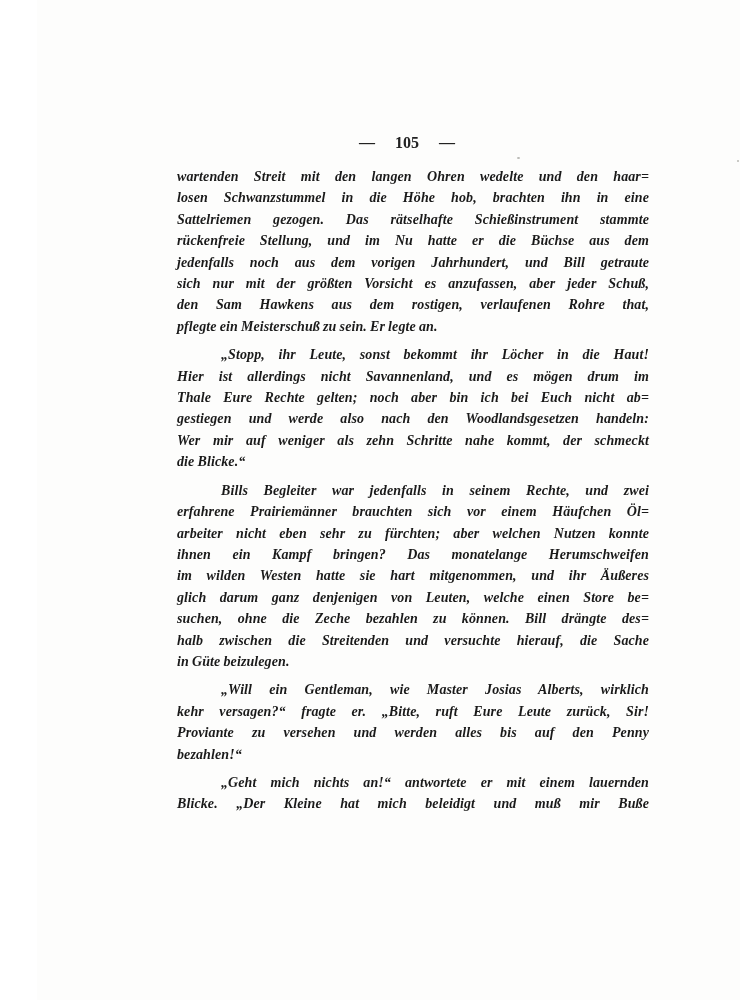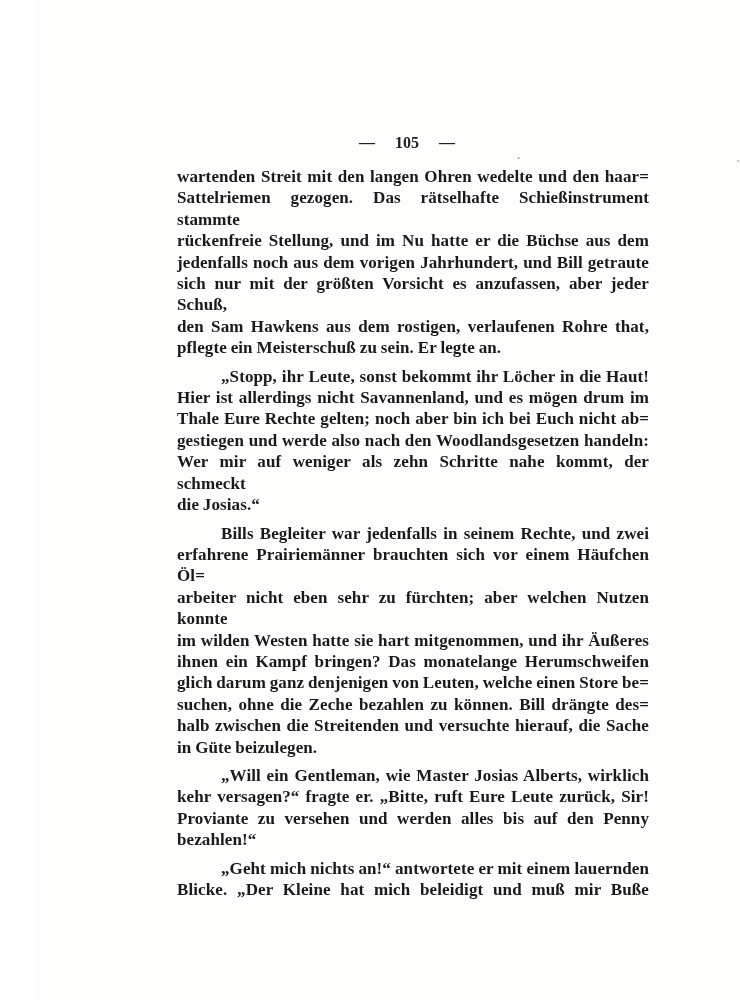--- a/index.html
+++ b/index.html
@@ -31,27 +31,28 @@
   .text-block {
     position: absolute;
     left: 140px;
     top: 166px;
     width: 472px;
   }
   .para {
     margin: 0 0 7px 0;
   }
   .line {
-    font-size: 17px;
+    font-size: 14px;
     line-height: 21.4px;
     word-spacing: -0.5px;
     text-align: justify;
     text-align-last: justify;
     letter-spacing: 0.1px;
     white-space: normal;
+    font-style: italic;
   }
   .line.last {
     text-align-last: left;
   }
   .line.indent {
     text-indent: 44px;
   }
   .speckle {
     position: absolute;
     background: #b9b9b4;
@@ -67,43 +68,44 @@
 
   <div class="page-number">— 105 —</div>
 
   <div class="speckle sp1"></div>
   <div class="speckle sp2"></div>
 
   <div class="text-block">
 
     <div class="para">
       <div class="line">wartenden Streit mit den langen Ohren wedelte und den haar=</div>
+      <div class="line">losen Schwanzstummel in die Höhe hob, brachten ihn in eine</div>
       <div class="line">Sattelriemen gezogen. Das rätselhafte Schießinstrument stammte</div>
       <div class="line">rückenfreie Stellung, und im Nu hatte er die Büchse aus dem</div>
       <div class="line">jedenfalls noch aus dem vorigen Jahrhundert, und Bill getraute</div>
       <div class="line">sich nur mit der größten Vorsicht es anzufassen, aber jeder Schuß,</div>
       <div class="line">den Sam Hawkens aus dem rostigen, verlaufenen Rohre that,</div>
       <div class="line last">pflegte ein Meisterschuß zu sein. Er legte an.</div>
     </div>
 
     <div class="para">
       <div class="line indent">„Stopp, ihr Leute, sonst bekommt ihr Löcher in die Haut!</div>
       <div class="line">Hier ist allerdings nicht Savannenland, und es mögen drum im</div>
       <div class="line">Thale Eure Rechte gelten; noch aber bin ich bei Euch nicht ab=</div>
       <div class="line">gestiegen und werde also nach den Woodlandsgesetzen handeln:</div>
       <div class="line">Wer mir auf weniger als zehn Schritte nahe kommt, der schmeckt</div>
-      <div class="line last">die Josias.“</div>
+      <div class="line last">die Blicke.“</div>
     </div>
 
     <div class="para">
       <div class="line indent">Bills Begleiter war jedenfalls in seinem Rechte, und zwei</div>
       <div class="line">erfahrene Prairiemänner brauchten sich vor einem Häufchen Öl=</div>
       <div class="line">arbeiter nicht eben sehr zu fürchten; aber welchen Nutzen konnte</div>
+      <div class="line">ihnen ein Kampf bringen? Das monatelange Herumschweifen</div>
       <div class="line">im wilden Westen hatte sie hart mitgenommen, und ihr Äußeres</div>
-      <div class="line">ihnen ein Kampf bringen? Das monatelange Herumschweifen</div>
       <div class="line">glich darum ganz denjenigen von Leuten, welche einen Store be=</div>
       <div class="line">suchen, ohne die Zeche bezahlen zu können. Bill drängte des=</div>
       <div class="line">halb zwischen die Streitenden und versuchte hierauf, die Sache</div>
       <div class="line last">in Güte beizulegen.</div>
     </div>
 
     <div class="para">
       <div class="line indent">„Will ein Gentleman, wie Master Josias Alberts, wirklich</div>
       <div class="line">kehr versagen?“ fragte er. „Bitte, ruft Eure Leute zurück, Sir!</div>
       <div class="line">Proviante zu versehen und werden alles bis auf den Penny</div>

